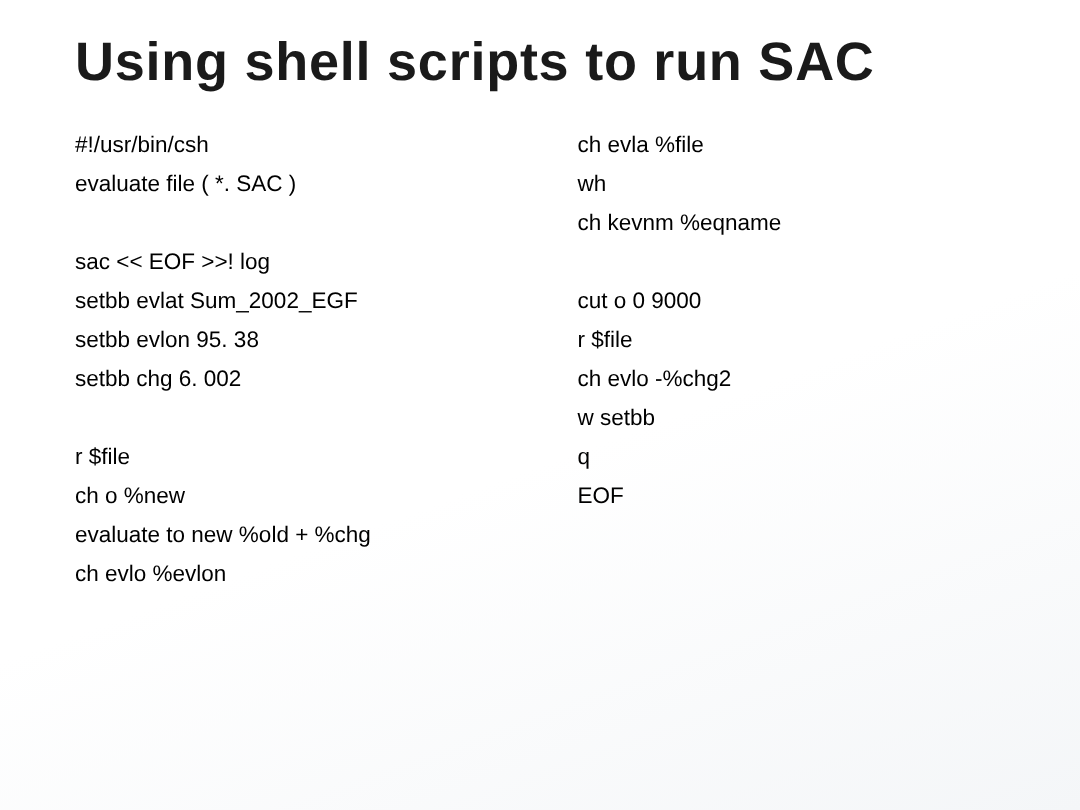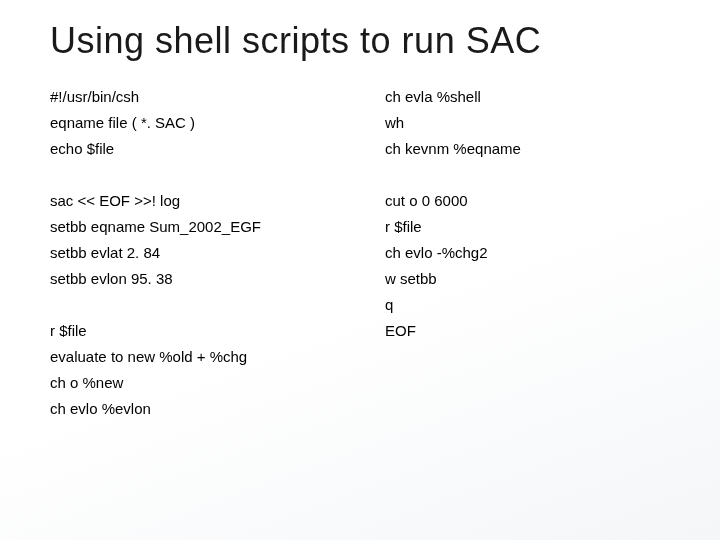--- a/index.html
+++ b/index.html
@@ -4,21 +4,21 @@
 <style>
   * { margin: 0; padding: 0; box-sizing: border-box; }
   html, body { width: 720px; height: 540px; }
   body {
     background: linear-gradient(160deg, #ffffff 0%, #ffffff 55%, #f4f6f8 100%);
     font-family: Arial, Helvetica, sans-serif;
     padding: 20px 40px 20px 50px;
   }
   h1 {
     font-size: 36px;
-    font-weight: 400;
+    font-weight: 700;
     color: #1a1a1a;
     margin-bottom: 22px;
     letter-spacing: 0.5px;
   }
   .cols {
     display: flex;
     gap: 40px;
   }
   .col {
     flex: 1;
@@ -35,39 +35,38 @@
   .gap { min-height: 26px; }
 </style>
 </head>
 <body>
 
 <h1>Using shell scripts to run SAC</h1>
 
 <div class="cols">
   <div class="col">
     <div class="line">#!/usr/bin/csh</div>
-    <div class="line">eqname file ( *. SAC )</div>
-    <div class="line">echo $file</div>
+    <div class="line">evaluate file ( *. SAC )</div>
     <div class="gap"></div>
     <div class="line">sac &lt;&lt; EOF &gt;&gt;! log</div>
-    <div class="line">setbb eqname Sum_2002_EGF</div>
-    <div class="line">setbb evlat 2. 84</div>
+    <div class="line">setbb evlat Sum_2002_EGF</div>
     <div class="line">setbb evlon 95. 38</div>
+    <div class="line">setbb chg 6. 002</div>
     <div class="gap"></div>
     <div class="line">r $file</div>
+    <div class="line">ch o %new</div>
     <div class="line">evaluate to new %old + %chg</div>
-    <div class="line">ch o %new</div>
     <div class="line">ch evlo %evlon</div>
   </div>
   <div class="col">
-    <div class="line">ch evla %shell</div>
+    <div class="line">ch evla %file</div>
     <div class="line">wh</div>
     <div class="line">ch kevnm %eqname</div>
     <div class="gap"></div>
-    <div class="line">cut o 0 6000</div>
+    <div class="line">cut o 0 9000</div>
     <div class="line">r $file</div>
     <div class="line">ch evlo -%chg2</div>
     <div class="line">w setbb</div>
     <div class="line">q</div>
     <div class="line">EOF</div>
     <div class="gap"></div>
     <div class="gap"></div>
     <div class="gap"></div>
   </div>
 </div>

